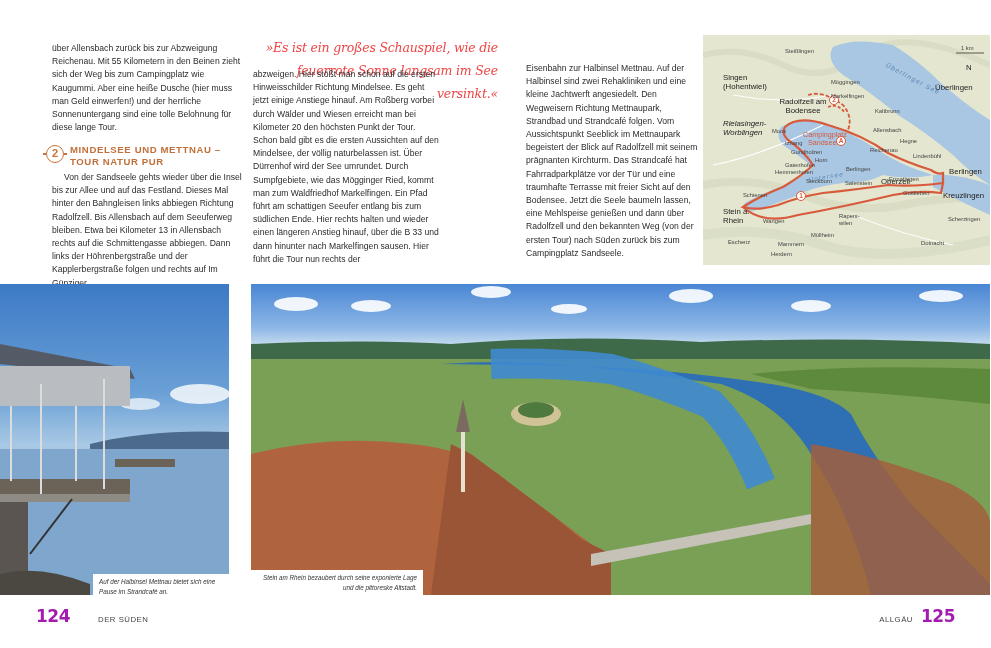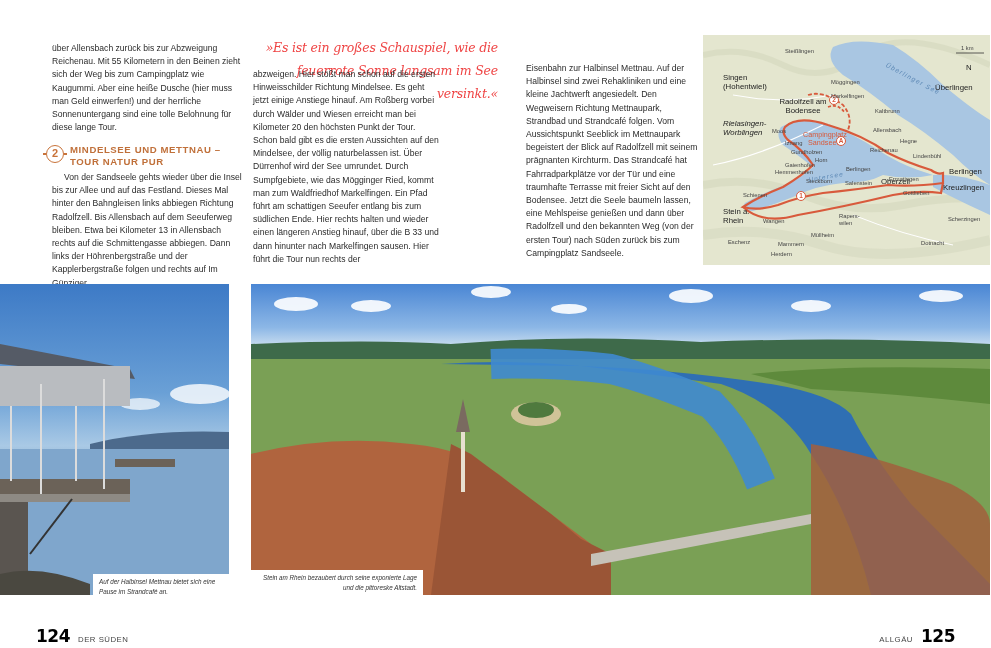--- a/index.html
+++ b/index.html
@@ -35,22 +35,22 @@
   
   .photo-left { position: absolute; left: 0; top: 284px; width: 229px; height: 311px; overflow: hidden; background: linear-gradient(180deg, #3d7ac6 0%, #6aa0d6 35%, #a9c9e5 52%, #8fb0cf 60%, #7aa2c8 75%, #6f95bc 100%); }
   .photo-right { position: absolute; left: 251px; top: 284px; width: 739px; height: 311px; overflow: hidden; background: linear-gradient(180deg, #4a86d4 0%, #8cb7e6 14%, #c9ddef 20%, #5f7f50 22%, #6e9a4d 30%, #7aa05a 40%, #8aa060 48%, #b26a46 60%, #9a5a3e 80%, #7a4a34 100%); }
 
   .caption { position: absolute; background: #ffffff; font-style: italic; font-size: 6.3px; line-height: 9.5px; color: #333; padding: 3px 6px; }
   .caption-left { left: 93px; top: 574px; width: 136px; }
   .caption-right { left: 251px; top: 570px; width: 172px; text-align: right; }
 
   
   .folio { position: absolute; top: 606px; display: flex; align-items: baseline; gap: 8px; }
-  .folio-num { font-family: "DejaVu Sans", sans-serif; font-weight: bold; font-size: 17px; color: #000000; letter-spacing: -0.5px; margin-top: 20px; }
-  .folio-text { font-size: 7.8px; color: #444; letter-spacing: 0.5px; }
+  .folio-num { font-family: "DejaVu Sans", sans-serif; font-weight: bold; font-size: 17px; color: #a21caf; letter-spacing: -0.5px; }
+  .folio-text { font-size: 7.8px; color: #444; letter-spacing: 0.5px; margin-left: 20px; }
   .folio-left { left: 36px; }
   .folio-right { right: 36px; }
 </style>
 </head>
 <body>
 
 <div id="col1" class="col">
   <p>über Allensbach zurück bis zur Abzweigung Reichenau. Mit 55 Kilometern in den Beinen zieht sich der Weg bis zum Campingplatz wie Kaugummi. Aber eine heiße Dusche (hier muss man Geld einwerfen!) und der herrliche Sonnenuntergang sind eine tolle Belohnung für diese lange Tour.</p>
 </div>
 
@@ -132,21 +132,21 @@
   <span class="map-label big" style="left:232px; top:48px;">Überlingen</span>
   <span class="map-label" style="left:172px; top:73px;">Kaltbrunn</span>
   <span class="map-label" style="left:170px; top:92px;">Allensbach</span>
   <span class="map-label" style="left:197px; top:103px;">Hegne</span>
   <span class="map-label" style="left:167px; top:112px;">Reichenau</span>
   <span class="map-label" style="left:210px; top:118px;">Lindenbühl</span>
   <span class="map-label big" style="left:178px; top:130px;margin-top:12px;">Oberzell</span>
   <span class="map-label" style="left:186px; top:141px;">Ermatingen</span>
   <span class="map-label big" style="left:246px; top:132px;">Berlingen</span>
   <span class="map-label" style="left:200px; top:155px;">Gottlieben</span>
-  <span class="map-label big" style="left:240px; top:148px;">Kreuzlingen</span>
+  <span class="map-label big" style="left:240px; top:156px;">Kreuzlingen</span>
   <span class="map-label" style="left:245px; top:181px;">Scherzingen</span>
   <span class="map-label" style="left:136px; top:178px; width:20px; white-space: normal;">Rapers-wilen</span>
   <span class="map-label" style="left:108px; top:197px;">Müllheim</span>
   <span class="map-label" style="left:68px; top:216px;">Herdern</span>
   <span class="map-label" style="left:218px; top:205px;">Dotnacht</span>
 </div>
 
 <div class="photo-left">
   <svg width="229" height="311" viewBox="0 0 229 311">
     <ellipse cx="200" cy="110" rx="30" ry="10" fill="#ffffff" opacity="0.8"></ellipse>

